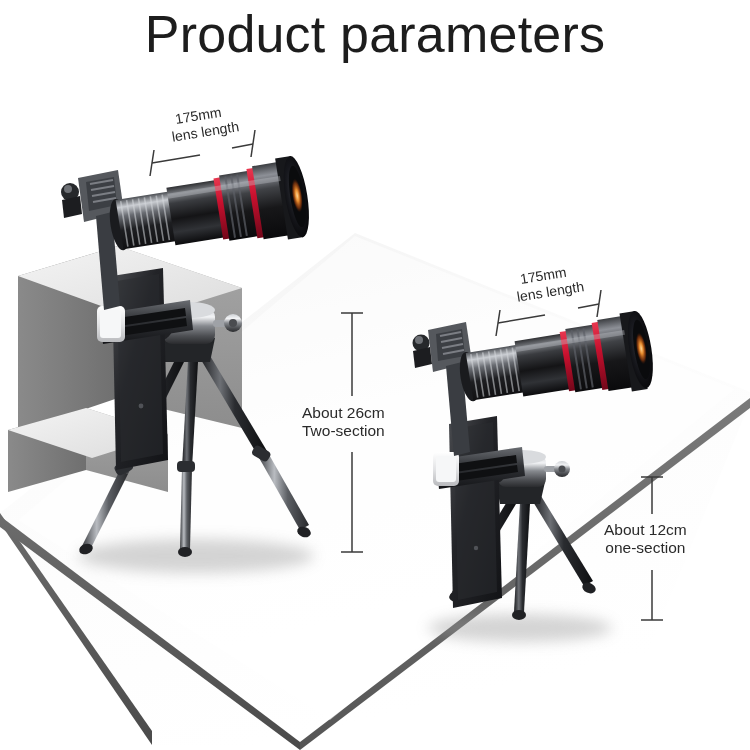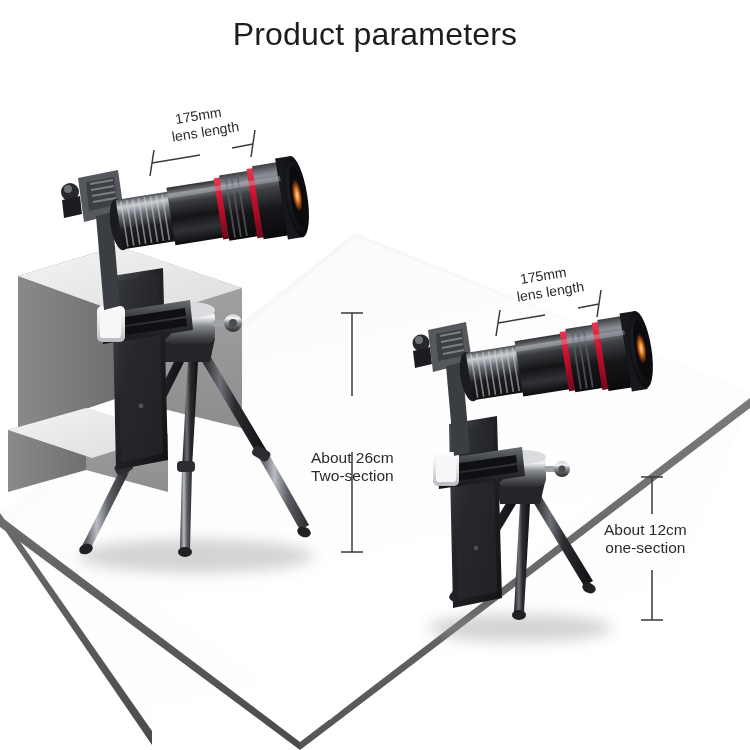--- a/index.html
+++ b/index.html
@@ -9,21 +9,21 @@
     background:#ffffff;
     font-family:"Liberation Sans","DejaVu Sans",sans-serif;
     position:relative;
   }
   #stage{position:absolute;inset:0;width:750px;height:750px;}
   #stage svg{display:block;width:750px;height:750px;}
 
   .page-title{
     position:absolute;top:8px;left:0;width:750px;
     text-align:center;
-    font-size:32px;
+    font-size:52px;
     font-weight:400;
     color:#1d1d1d;
     letter-spacing:.2px;
     line-height:52px;
     white-space:nowrap;
     pointer-events:none;
   }
 
   .dim-label{
     position:absolute;
@@ -35,21 +35,21 @@
   .dim-label .l1,.dim-label .l2{display:block;}
 
   
   .lens-callout{font-size:14px;font-weight:400;}
   .lens-callout .l1{margin-left:6px;}
   #callout-left{left:168px;top:112px;transform:rotate(-9deg);transform-origin:0 0;}
   #callout-right{left:513px;top:272px;transform:rotate(-9deg);transform-origin:0 0;}
 
   
   .height-callout{font-size:15.5px;text-align:left;}
-  #callout-height-left{left:311px;top:404px;margin-top:45px;}
+  #callout-height-left{left:302px;top:404px;}
   #callout-height-right{left:604px;top:521px;text-align:center;}
 </style>
 </head>
 <body>
 
 <div id="stage">
 <svg viewBox="0 0 750 750" xmlns="http://www.w3.org/2000/svg">
   <defs>
 
     <linearGradient id="gPlatTop" x1="0" y1="0" x2="0.35" y2="1">

